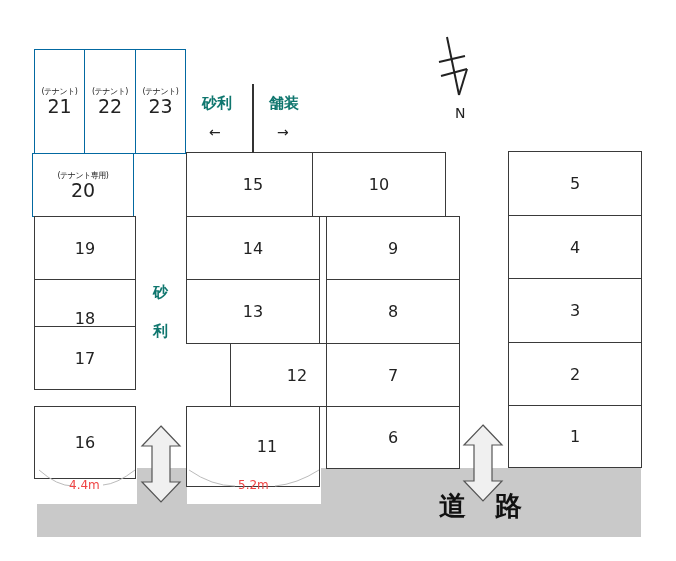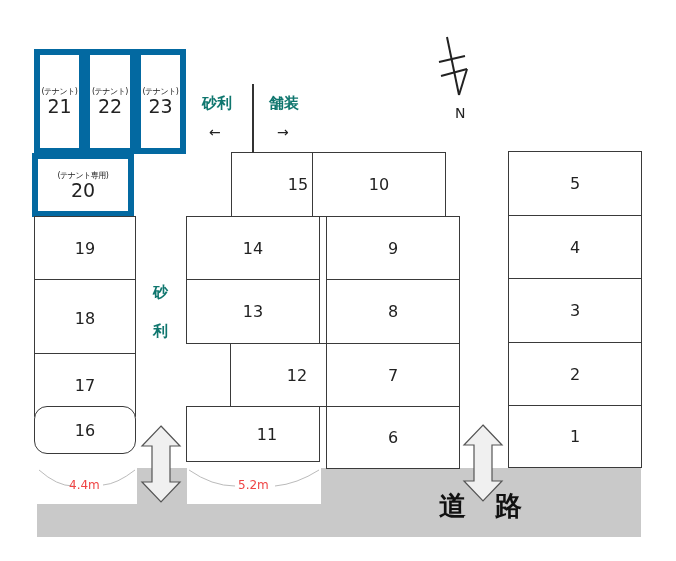--- a/index.html
+++ b/index.html
@@ -3,21 +3,21 @@
 <meta charset="utf-8">
 <style>
   html, body { margin:0; padding:0; background:#ffffff; }
   body { width:676px; height:561px; position:relative; overflow:hidden;
          font-family:"DejaVu Sans", "Liberation Sans", sans-serif; color:#222; }
   .abs { position:absolute; box-sizing:border-box; }
   .road { background:#c9c9c9; }
   .white { background:#ffffff; }
   .slot { border:1.5px solid #3a3a3a; background:#fff; display:flex; align-items:center; justify-content:center;
           font-size:16px; color:#222; }
-  .tslot { border:6px solid #0369a1; background:#fff; display:flex; flex-direction:column; align-items:center; justify-content:center; }
+  .tslot { border:1px solid #0369a1; background:#fff; display:flex; flex-direction:column; align-items:center; justify-content:center; }
   .tlabel { font-size:8px; line-height:9px; letter-spacing:-0.5px; }
   .tnum { font-size:19px; line-height:20px; }
   .kanji { font-weight:bold; font-size:15px; color:#0f766e; }
   .road-label { font-weight:bold; font-size:27px; color:#111; }
   .dim { font-size:12px; color:#ef4444; }
 </style>
 </head>
 <body>
 
 <div class="abs road" style="left:37px; top:468px; width:604px; height:69px;"></div>
@@ -41,40 +41,40 @@
   <span class="tlabel">(テナント専用)</span>
   <span class="tnum">20</span>
 </div>
 
 <div class="abs slot" style="left:34px; top:216px; width:102px; height:64px;">
     <span>19</span>
   </div>
 <div class="abs slot" style="left:34px; top:279px; width:102px; height:78px;">
     <span>18</span>
   </div>
-<div class="abs slot" style="left:34px; top:353px; width:102px; height:64px;">
+<div class="abs slot" style="left:34px; top:326px; width:102px; height:64px;">
     <span>17</span>
   </div>
-<div class="abs slot" style="left:34px; top:406px; width:102px; height:48px;border-radius:13px;">
+<div class="abs slot" style="left:34px; top:406px; width:102px; height:73px;">
     <span>16</span>
   </div>
 
-<div class="abs slot" style="left:186px; top:152px; width:134px; height:65px;margin-left:45px;">
+<div class="abs slot" style="left:186px; top:152px; width:134px; height:65px;">
     <span>15</span>
   </div>
 <div class="abs slot" style="left:186px; top:216px; width:134px; height:64px;">
     <span>14</span>
   </div>
 <div class="abs slot" style="left:186px; top:279px; width:134px; height:65px;">
     <span>13</span>
   </div>
 <div class="abs slot" style="left:186px; top:343px; width:134px; height:64px;margin-left:44px;">
     <span>12</span>
   </div>
-<div class="abs slot" style="left:186px; top:406px; width:134px; height:56px;padding-left:28px;">
+<div class="abs slot" style="left:186px; top:406px; width:134px; height:81px;padding-left:28px;">
     <span>11</span>
   </div>
 
 <div class="abs slot" style="left:312px; top:152px; width:134px; height:65px;">
     <span>10</span>
   </div>
 <div class="abs slot" style="left:326px; top:216px; width:134px; height:64px;">
     <span>9</span>
   </div>
 <div class="abs slot" style="left:326px; top:279px; width:134px; height:65px;">

